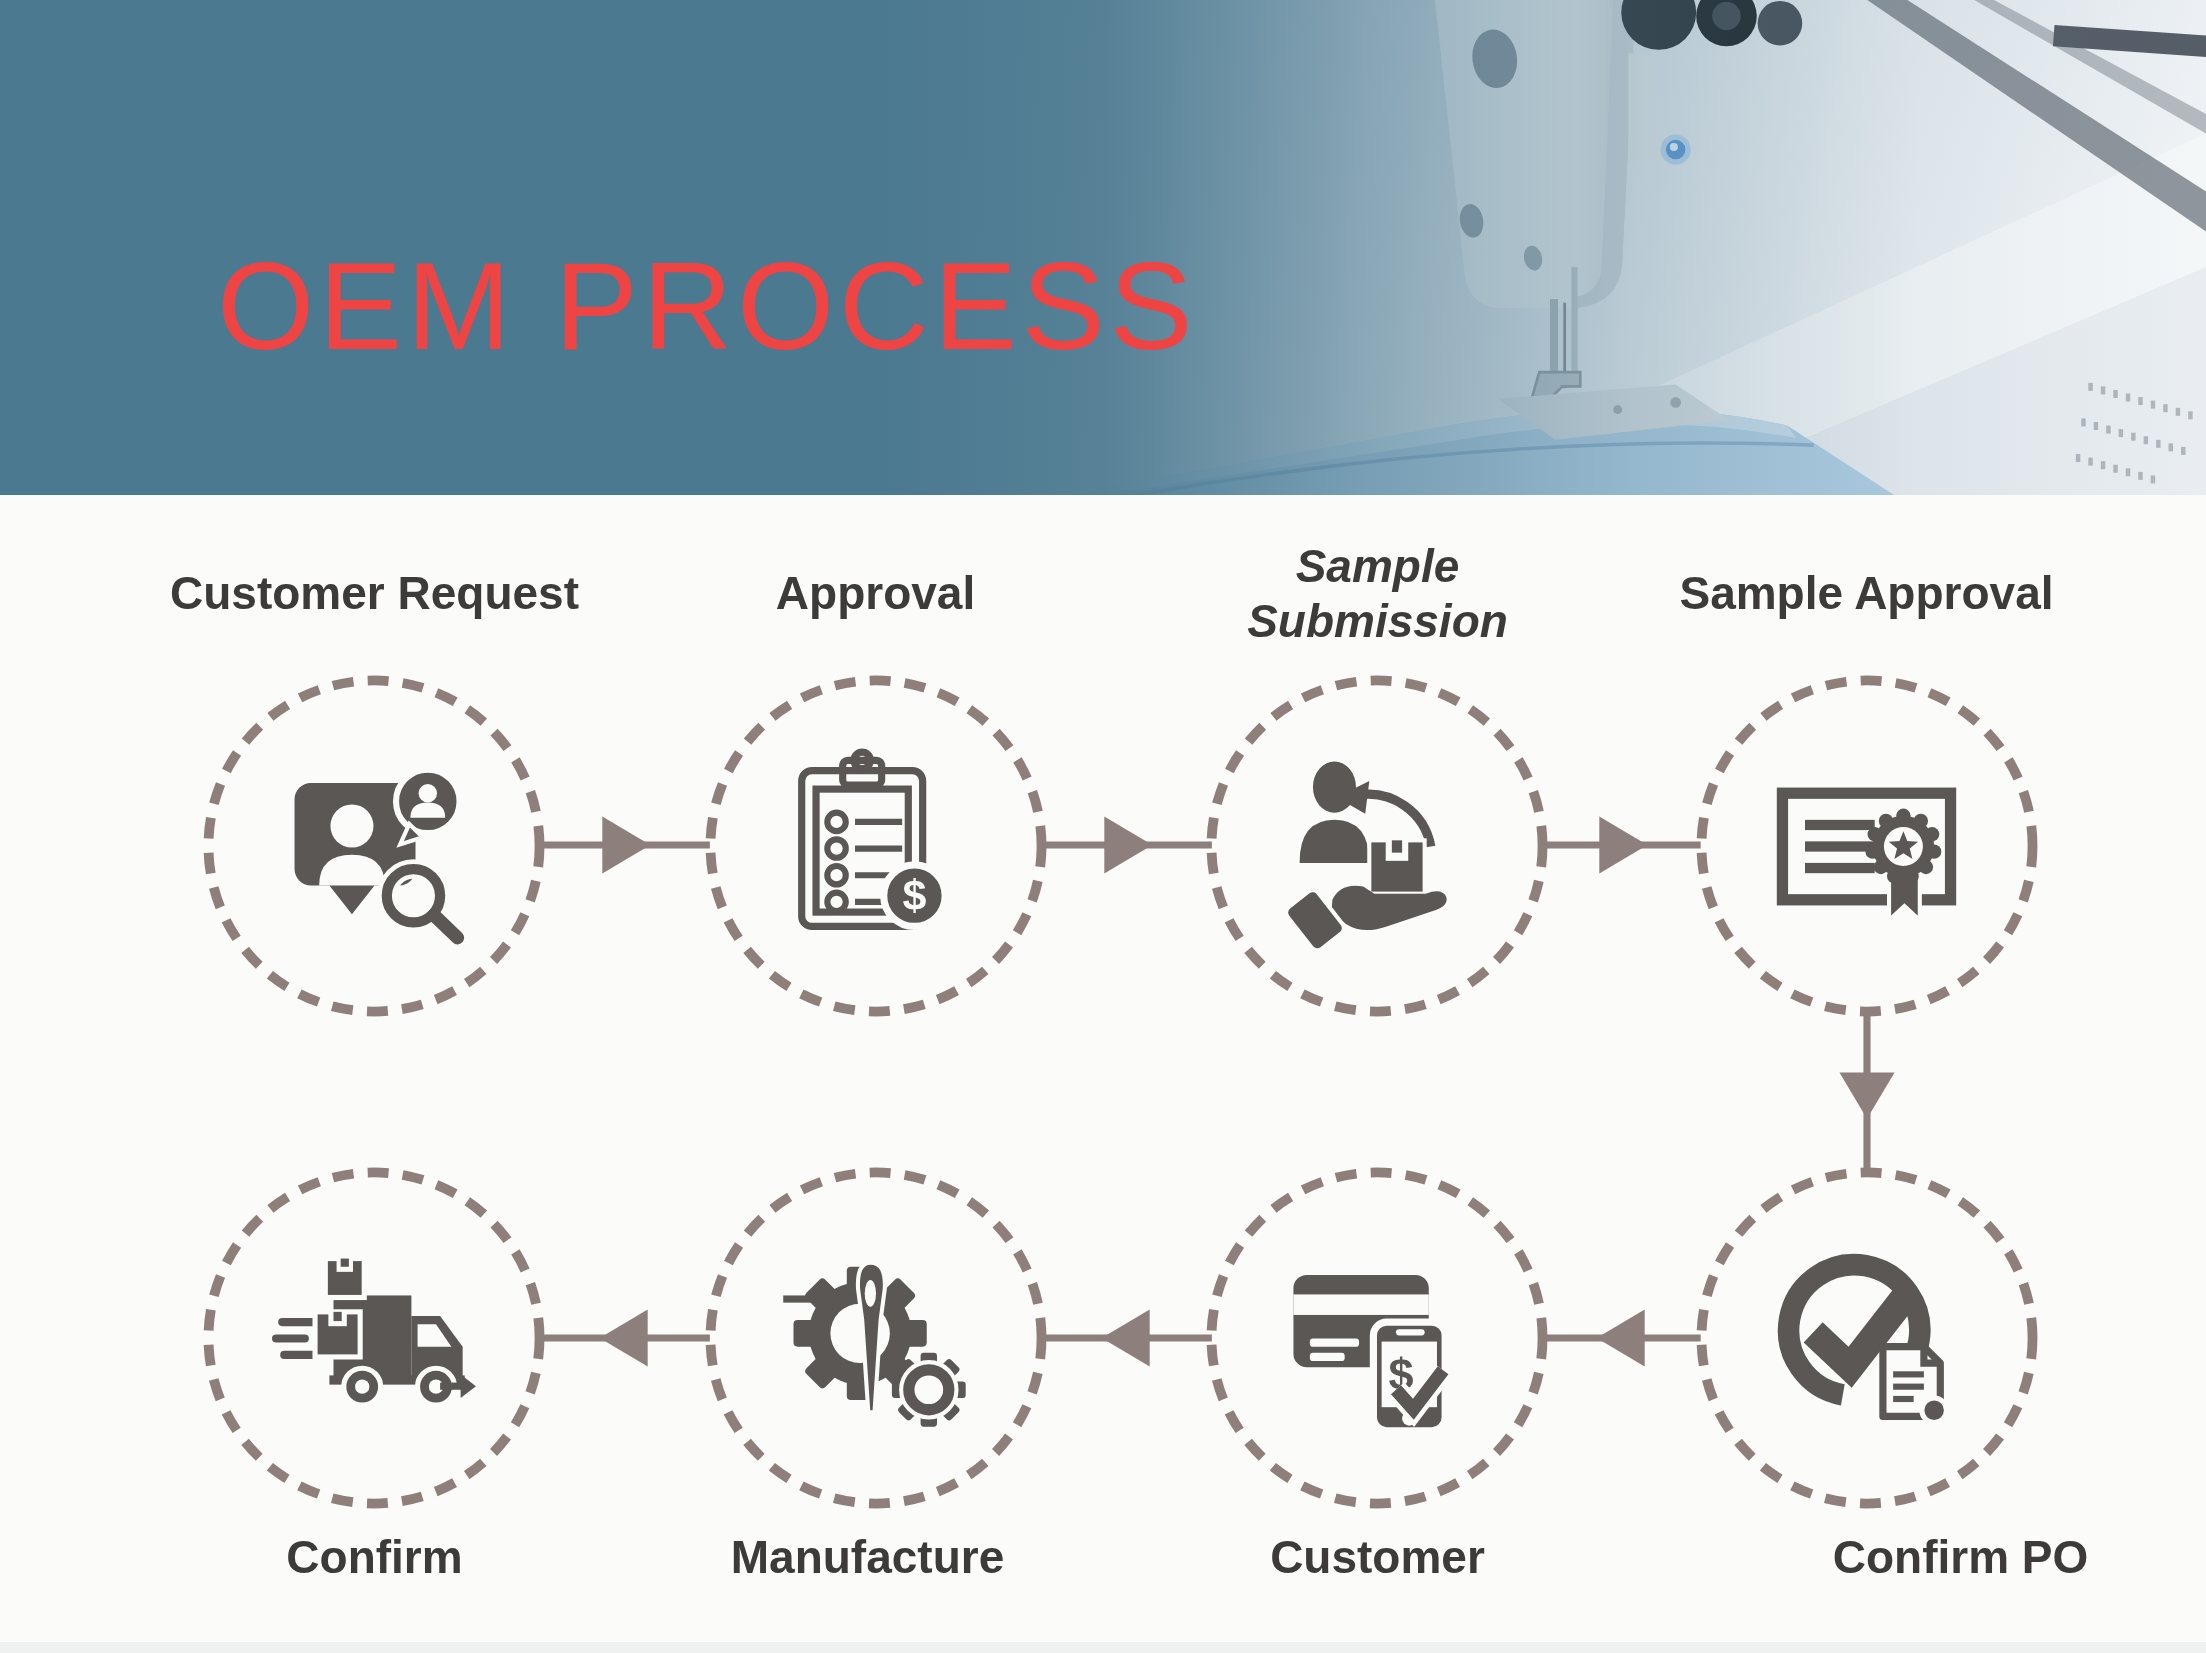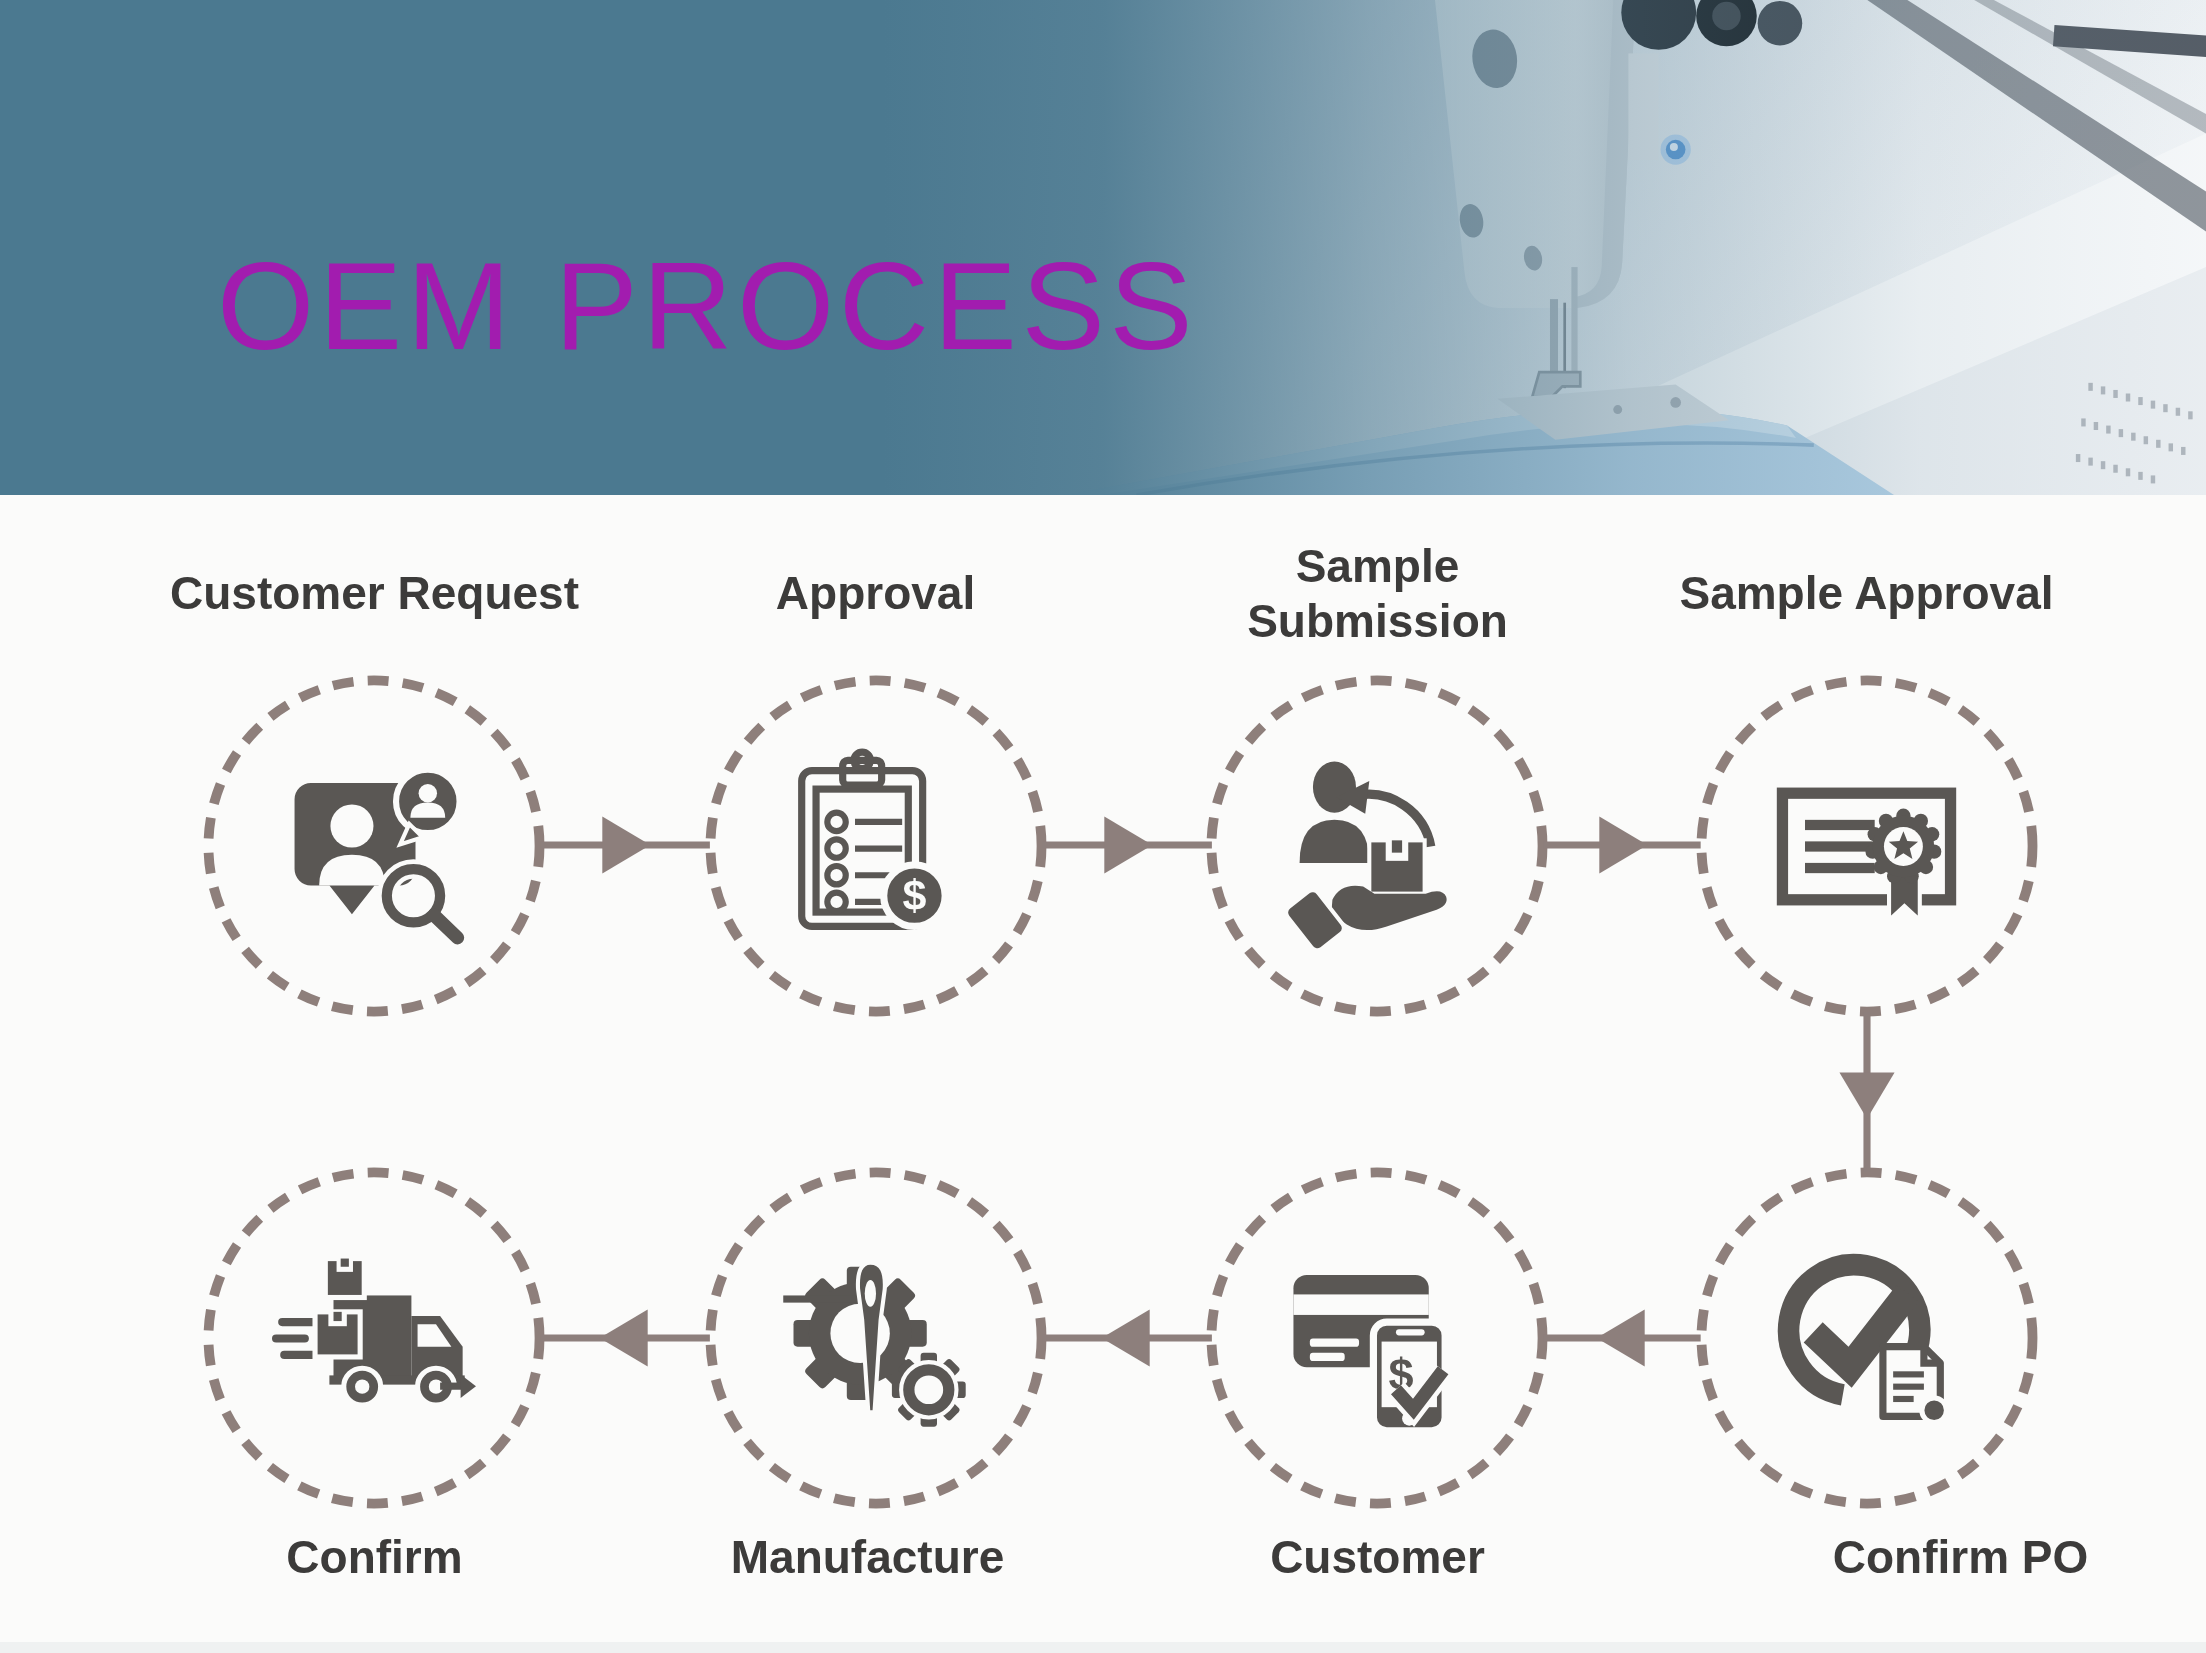--- a/index.html
+++ b/index.html
@@ -17,32 +17,32 @@
       #4b7990 0%, #4b7990 40%,
       rgba(75,121,144,.92) 50%,
       rgba(75,121,144,.58) 62%,
       rgba(75,121,144,.30) 74%,
       rgba(75,121,144,.10) 87%,
       rgba(75,121,144,.03) 100%);
   }
   .slide-title{
     position:absolute;left:217px;top:159px;z-index:5;
     font-size:125px;font-weight:300;letter-spacing:4.5px;
-    color:#a21caf;line-height:1;white-space:nowrap;
+    color:#ef4444;line-height:1;white-space:nowrap;
   }
   
   .canvas{position:absolute;left:0;top:495px;width:2206px;height:1158px;background:#fbfbfa;}
   .ring{position:absolute;width:356px;height:356px;}
   .icon{position:absolute;width:205px;height:205px;}
   .label{
     position:absolute;display:flex;align-items:center;justify-content:center;
     text-align:center;color:#3c3b3a;font-size:46px;font-weight:700;line-height:1.18;
     white-space:nowrap;
   }
-  .label.wrap{white-space:normal;}
+  .label.wrap{white-space:normal;font-style:italic;}
   .arrow{position:absolute;}
   .bottom-strip{position:absolute;left:0;bottom:0;width:2206px;height:10.7px;background:#eff1f1;}
 </style>
 </head>
 <body>
 
 <div class="header">
   <svg class="header-photo" viewBox="0 0 1500 556" preserveAspectRatio="none">
     <defs>
       <linearGradient id="bgG" x1="0" y1="0" x2="1" y2="0.35">

